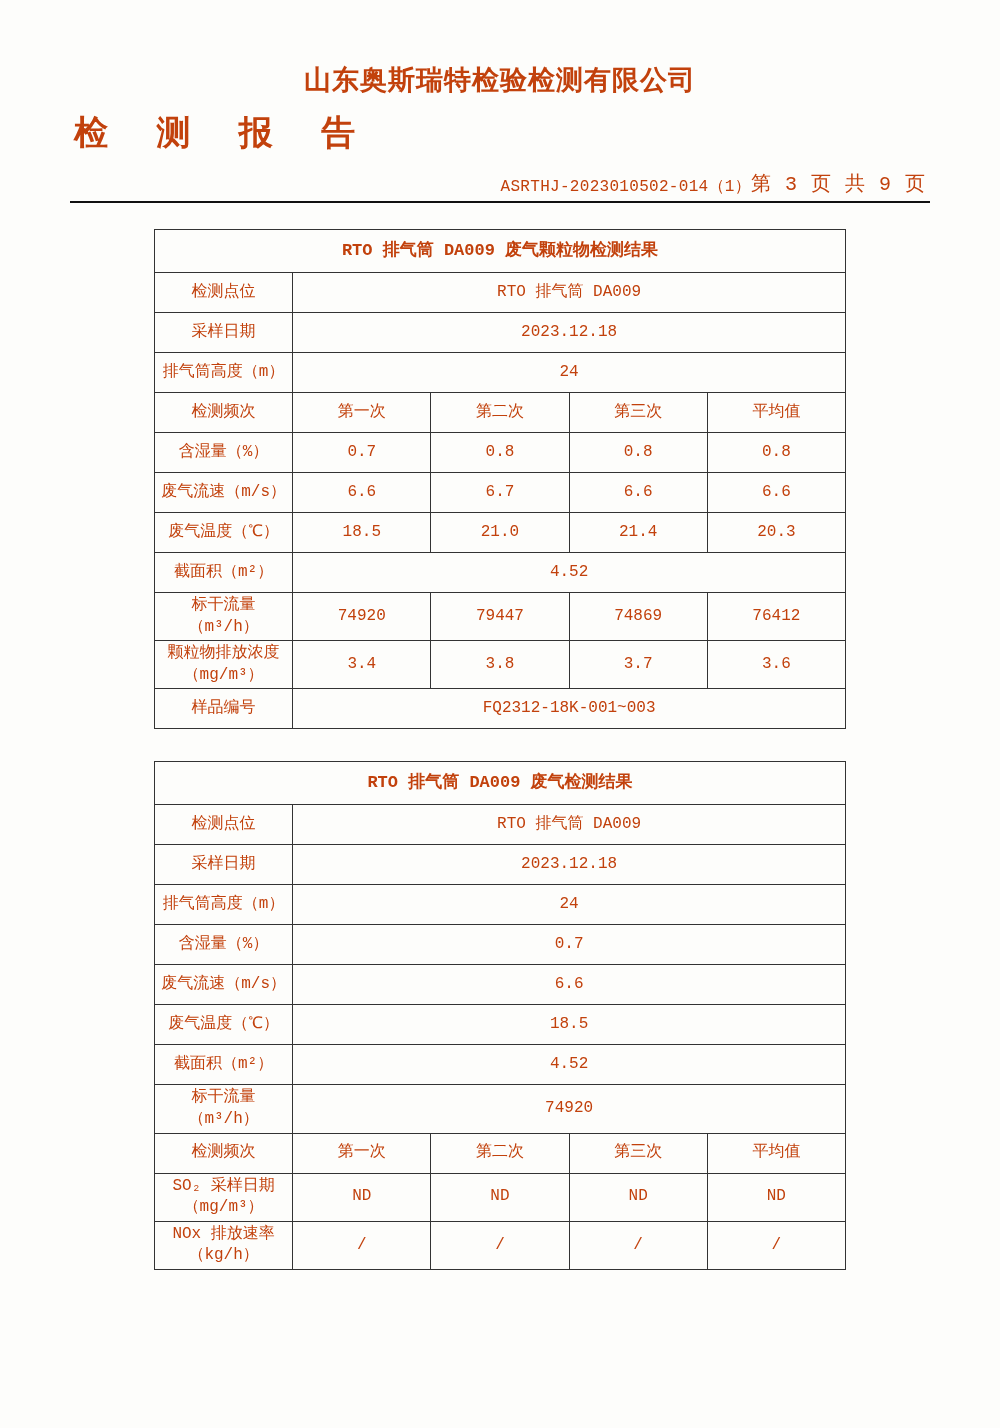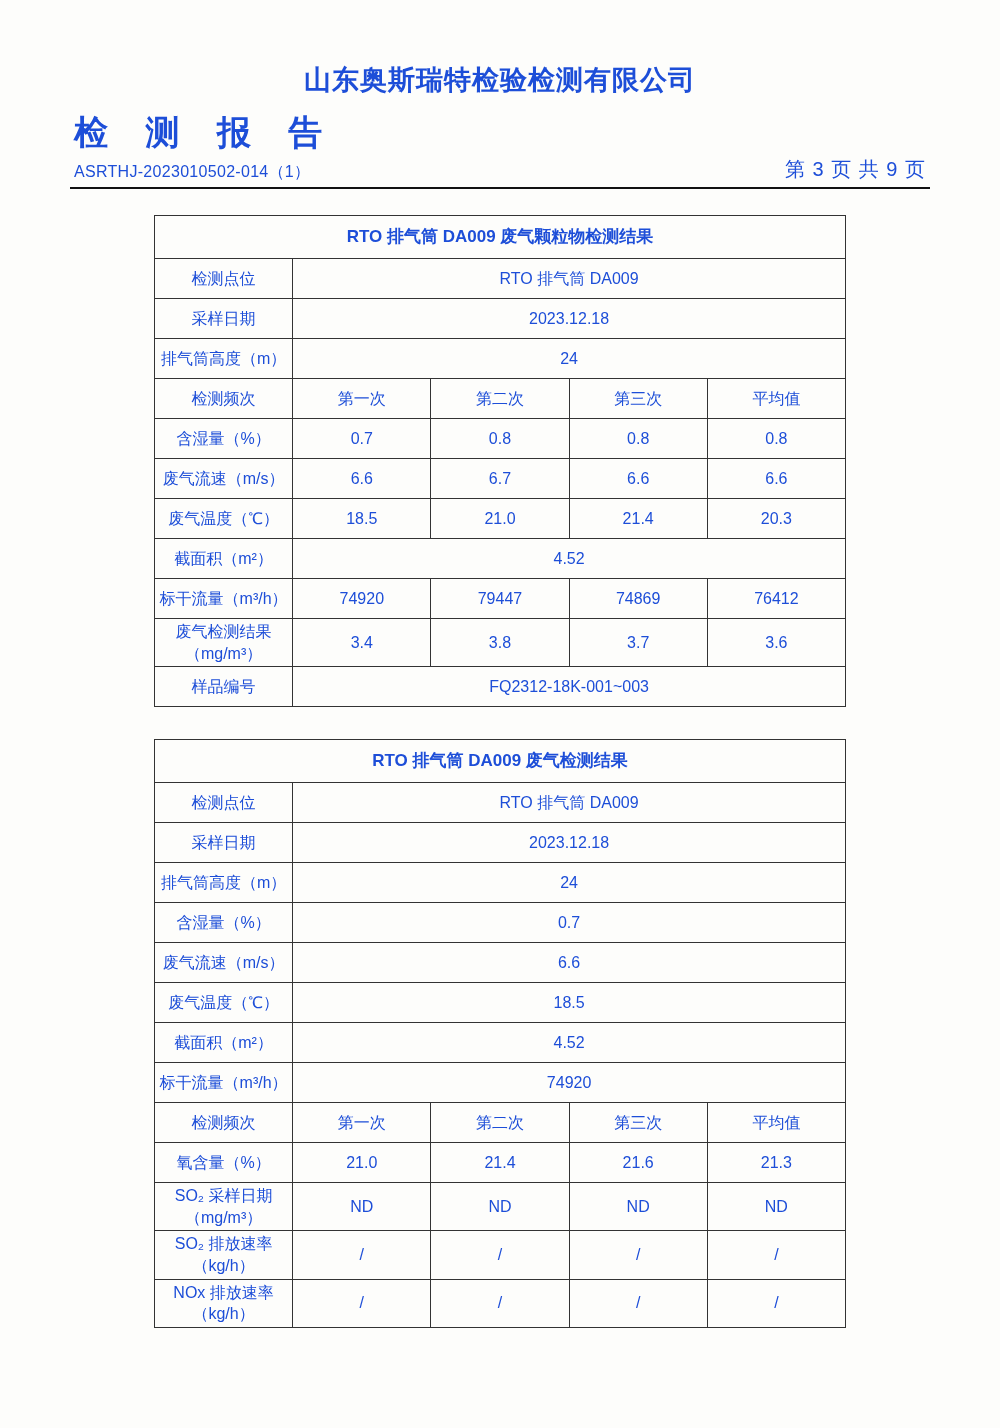--- a/index.html
+++ b/index.html
@@ -7,22 +7,22 @@
     padding: 0;
     background: #f0f0ee;
   }
   .page {
     width: 1000px;
     height: 1428px;
     margin: 0 auto;
     background: #fdfdfb;
     position: relative;
     box-sizing: border-box;
-    font-family: Liberation Sans, sans-serif;
-    color: #1d4ed8;
+    font-family: Liberation Mono, monospace;
+    color: #c2410c;
     overflow: hidden;
   }
   .paper-inner {
     position: absolute;
     left: 0; top: 0; right: 0; bottom: 0;
     padding: 44px 60px 20px 60px;
     box-sizing: border-box;
   }
   .company-name {
     text-align: center;
@@ -34,22 +34,23 @@
   .report-title {
     text-align: left;
     font-size: 34px;
     font-weight: bold;
     letter-spacing: 14px;
     margin-top: 12px;
     padding-left: 14px;
   }
   .meta-row {
     display: flex;
-    justify-content: space-between;
+    justify-content: flex-end;
     align-items: flex-end;
+    margin-top: 14px;
     padding: 0 14px 4px 14px;
     font-size: 16px;
   }
   .meta-left { letter-spacing: 0.3px; }
   .meta-right { font-size: 20px; letter-spacing: 1px; }
   .rule {
     border-bottom: 2.5px solid #111;
     margin: 0 10px 0 10px;
   }
   .table-wrap {
@@ -145,21 +146,21 @@
           <td colspan="4">4.52</td>
         </tr>
         <tr>
           <td class="label">标干流量（m³/h）</td>
           <td>74920</td>
           <td>79447</td>
           <td>74869</td>
           <td>76412</td>
         </tr>
         <tr>
-          <td class="label">废气检测结果（mg/m³）</td>
+          <td class="label">颗粒物排放浓度（mg/m³）</td>
           <td>3.4</td>
           <td>3.8</td>
           <td>3.7</td>
           <td>3.6</td>
         </tr>
         <tr>
           <td class="label">样品编号</td>
           <td colspan="4">FQ2312-18K-001~003</td>
         </tr>
       </tbody>
@@ -205,39 +206,25 @@
           <td colspan="4">74920</td>
         </tr>
         <tr>
           <td class="label">检测频次</td>
           <td>第一次</td>
           <td>第二次</td>
           <td>第三次</td>
           <td>平均值</td>
         </tr>
         <tr>
-          <td class="label">氧含量（%）</td>
-          <td>21.0</td>
-          <td>21.4</td>
-          <td>21.6</td>
-          <td>21.3</td>
-        </tr>
-        <tr>
           <td class="label">SO₂ 采样日期（mg/m³）</td>
           <td>ND</td>
           <td>ND</td>
           <td>ND</td>
           <td>ND</td>
-        </tr>
-        <tr>
-          <td class="label">SO₂ 排放速率（kg/h）</td>
-          <td>/</td>
-          <td>/</td>
-          <td>/</td>
-          <td>/</td>
         </tr>
         <tr>
           <td class="label">NOx 排放速率（kg/h）</td>
           <td>/</td>
           <td>/</td>
           <td>/</td>
           <td>/</td>
         </tr>
 
       </tbody>

